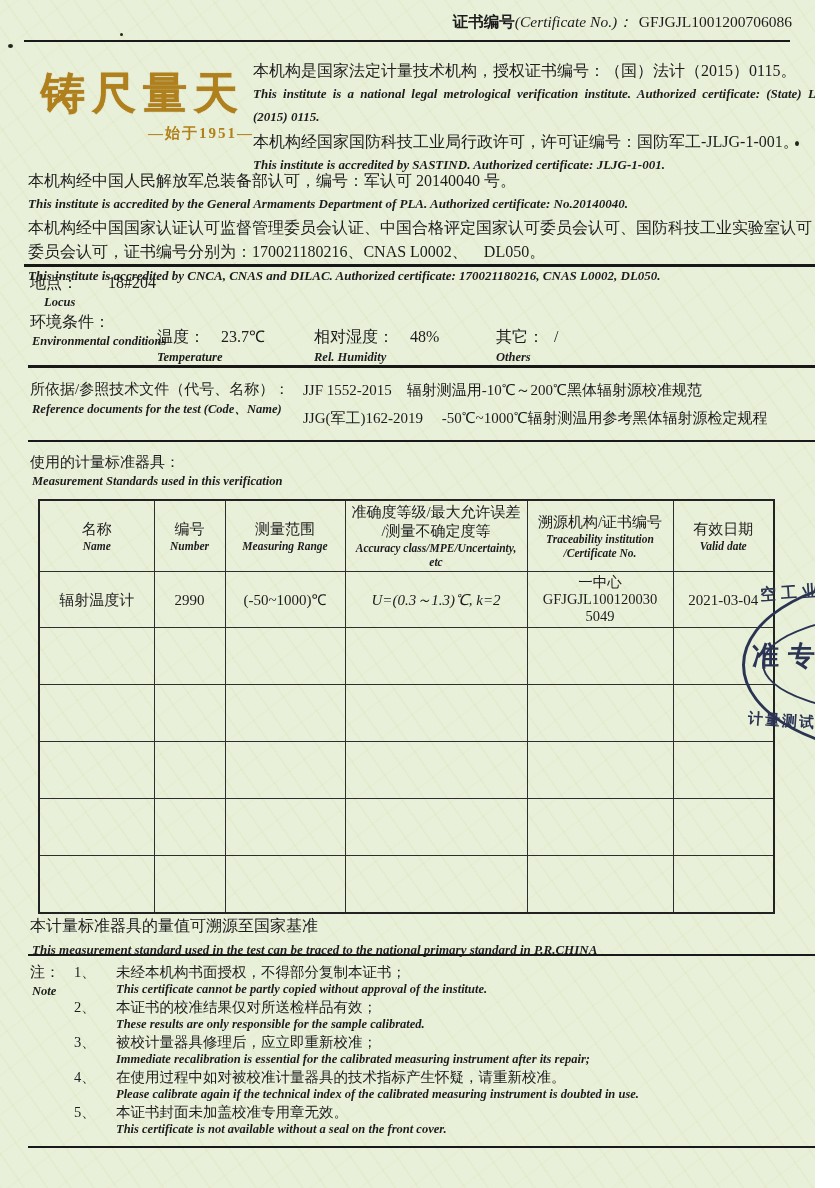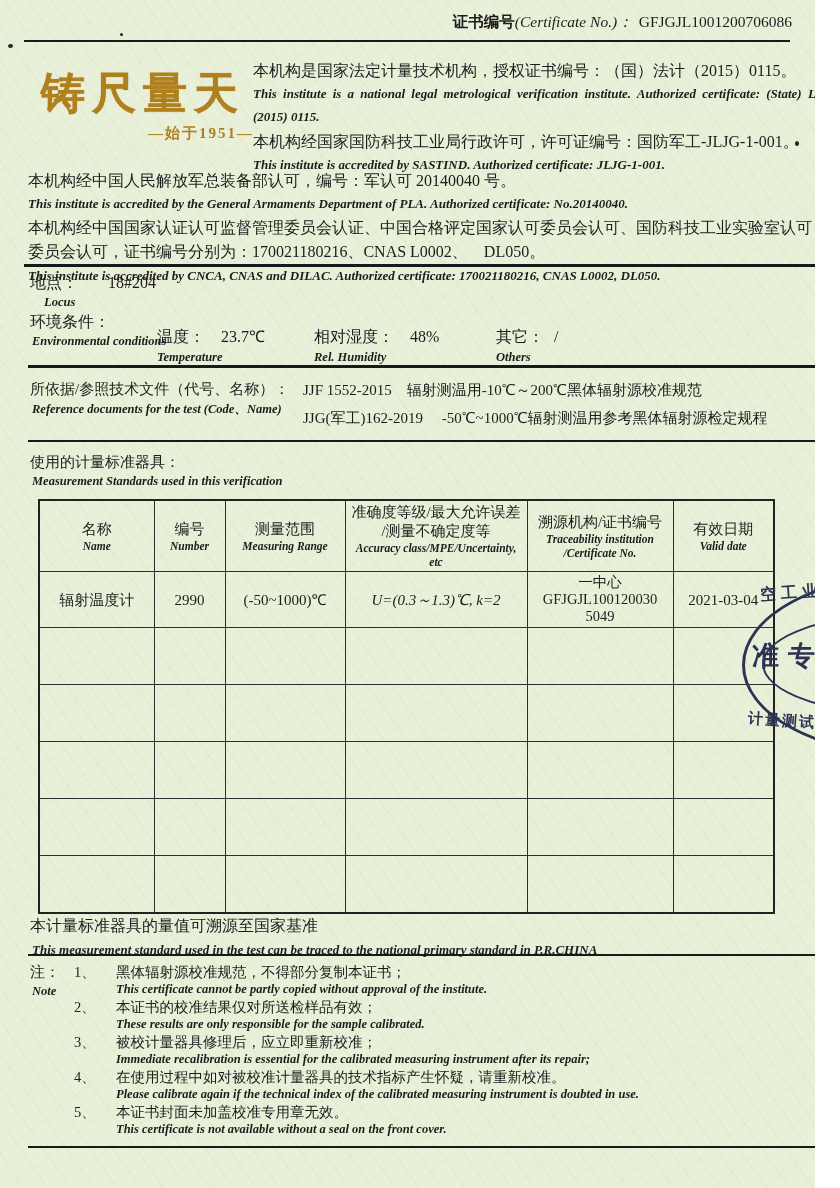--- a/index.html
+++ b/index.html
@@ -205,21 +205,21 @@
   <div class="abs en13" style="left:32px;top:938px;">This measurement standard used in the test can be traced to the national primary standard in P.R.CHINA</div>
   <div class="abs cn16" style="left:30px;top:915px;">本计量标准器具的量值可溯源至国家基准</div>
   <div class="rule" style="top:954px;left:28px;width:792px;"></div>
 
   <div class="abs cn15" style="left:30px;top:962px;">注：</div>
   <div class="abs en12" style="left:32px;top:984px;">Note</div>
   <div class="abs" style="left:74px;top:962px;width:730px;">
     <div class="notes-item">
       <div class="ncn">1、</div>
       <div>
-          <div class="ncn">黑体辐射源校准规范，不得部分复制本证书；</div>
+          <div class="ncn">未经本机构书面授权，不得部分复制本证书；</div>
           <div class="nen">This certificate cannot be partly copied without approval of the institute.</div>
         </div>
     </div>
     <div class="notes-item">
       <div class="ncn">2、</div>
       <div>
           <div class="ncn">本证书的校准结果仅对所送检样品有效；</div>
           <div class="nen">These results are only responsible for the sample calibrated.</div>
         </div>
     </div>

